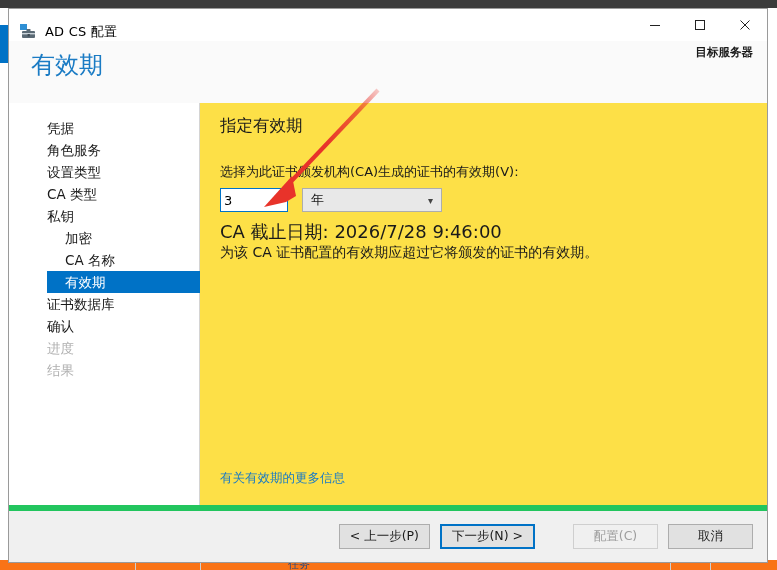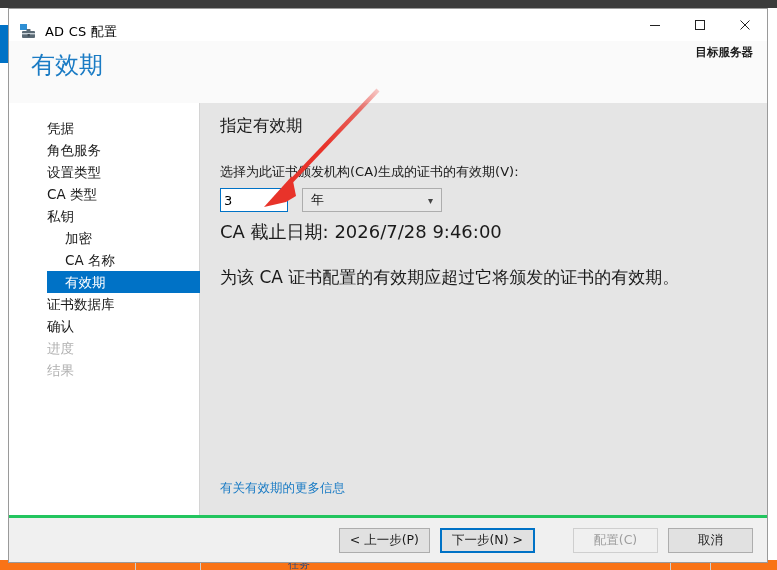--- a/index.html
+++ b/index.html
@@ -120,21 +120,21 @@
     font-size: 11.5px;
     color: #1a1a1a;
     font-weight: bold;
     line-height: 18px;
   }
 
   
   #body {
     position: relative;
     flex: 1 1 auto;
-    background: #e5e5e5;
+    background: #fde047;
     display: flex;
     min-height: 0;
   }
 
   
   #sidebar {
     position: relative;
     width: 191px;
     flex: 0 0 auto;
     border-right: 1px solid #d4d4d4;
@@ -222,41 +222,40 @@
     transform: translateY(-50%);
     font-size: 10px;
     color: #444;
   }
   #ca-expiry {
     margin-top: 8px;
     font-size: 18px;
     color: #1a1a1a;
   }
   #note-text {
-    margin-top: 22px;
-    font-size: 17px;
+    font-size: 14px;
     color: #1a1a1a;
   }
   #more-info-link {
     position: absolute;
     left: 20px;
     bottom: 18px;
     font-size: 12.5px;
     color: #1a7bc4;
     text-decoration: none;
     cursor: pointer;
   }
 
   
   #footer {
     position: relative;
-    height: 47px;
+    height: 57px;
     flex: 0 0 auto;
     background: #f0f0f0;
-    border-top: 3px solid #22c55e;
+    border-top: 6px solid #22c55e;
     display: flex;
     align-items: center;
     justify-content: flex-end;
     padding-right: 14px;
     box-sizing: border-box;
   }
   .btn {
     height: 25px;
     min-width: 85px;
     margin-left: 10px;

